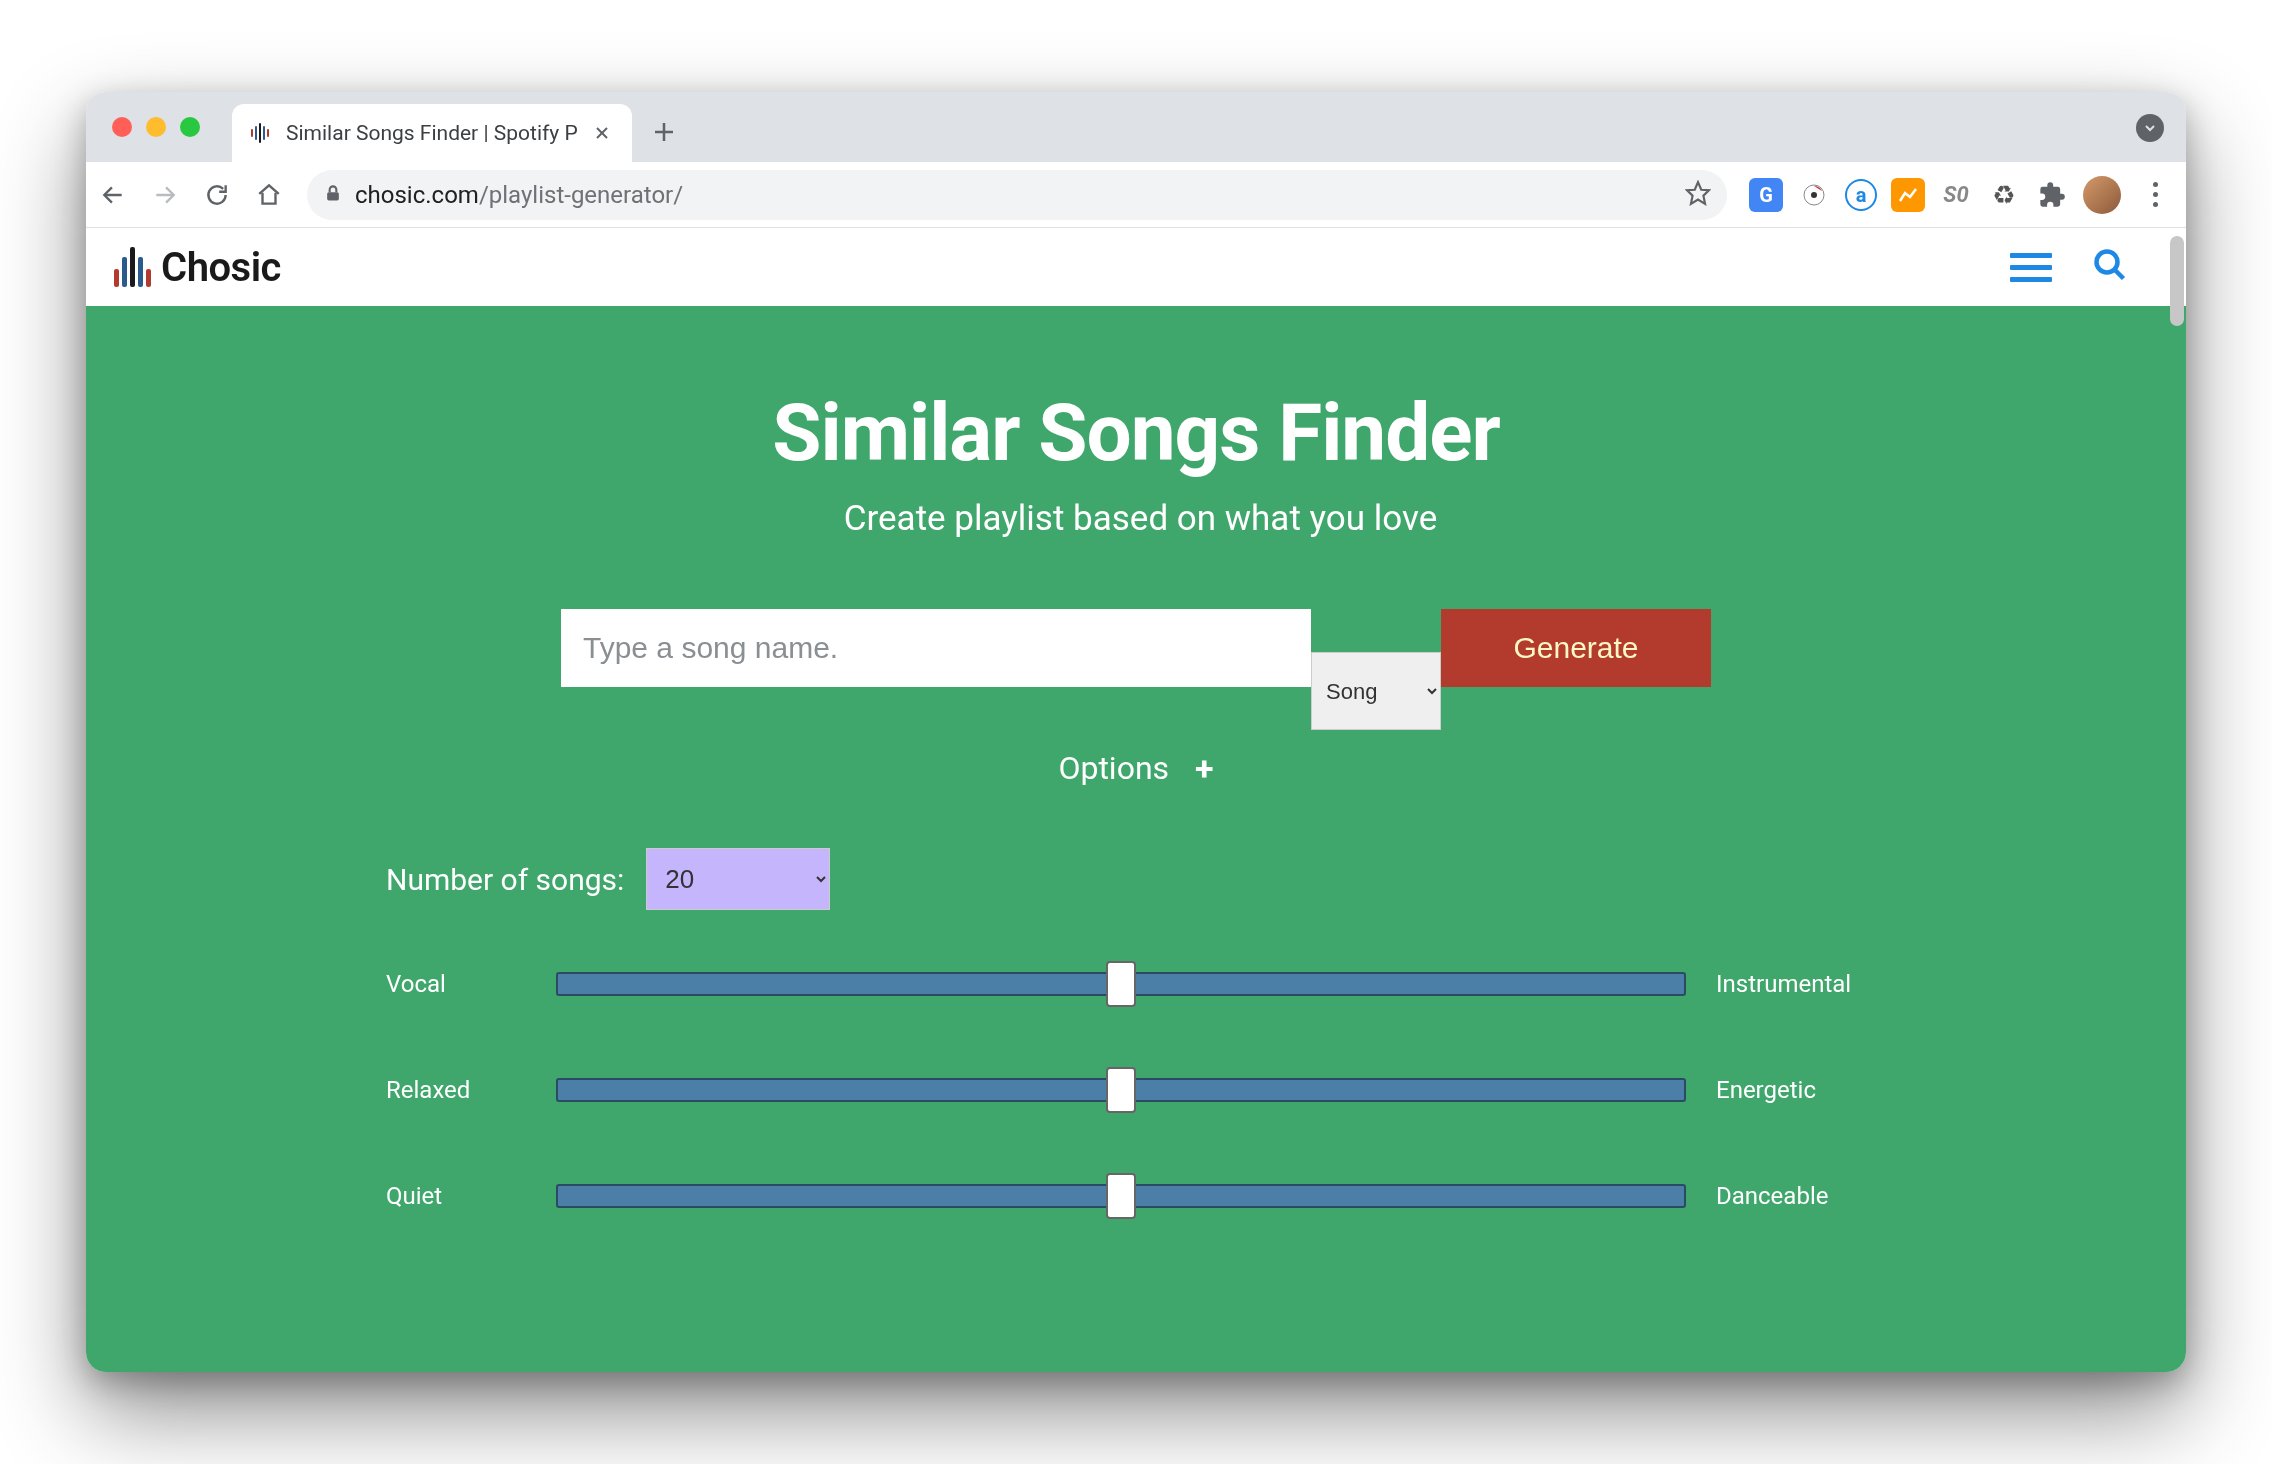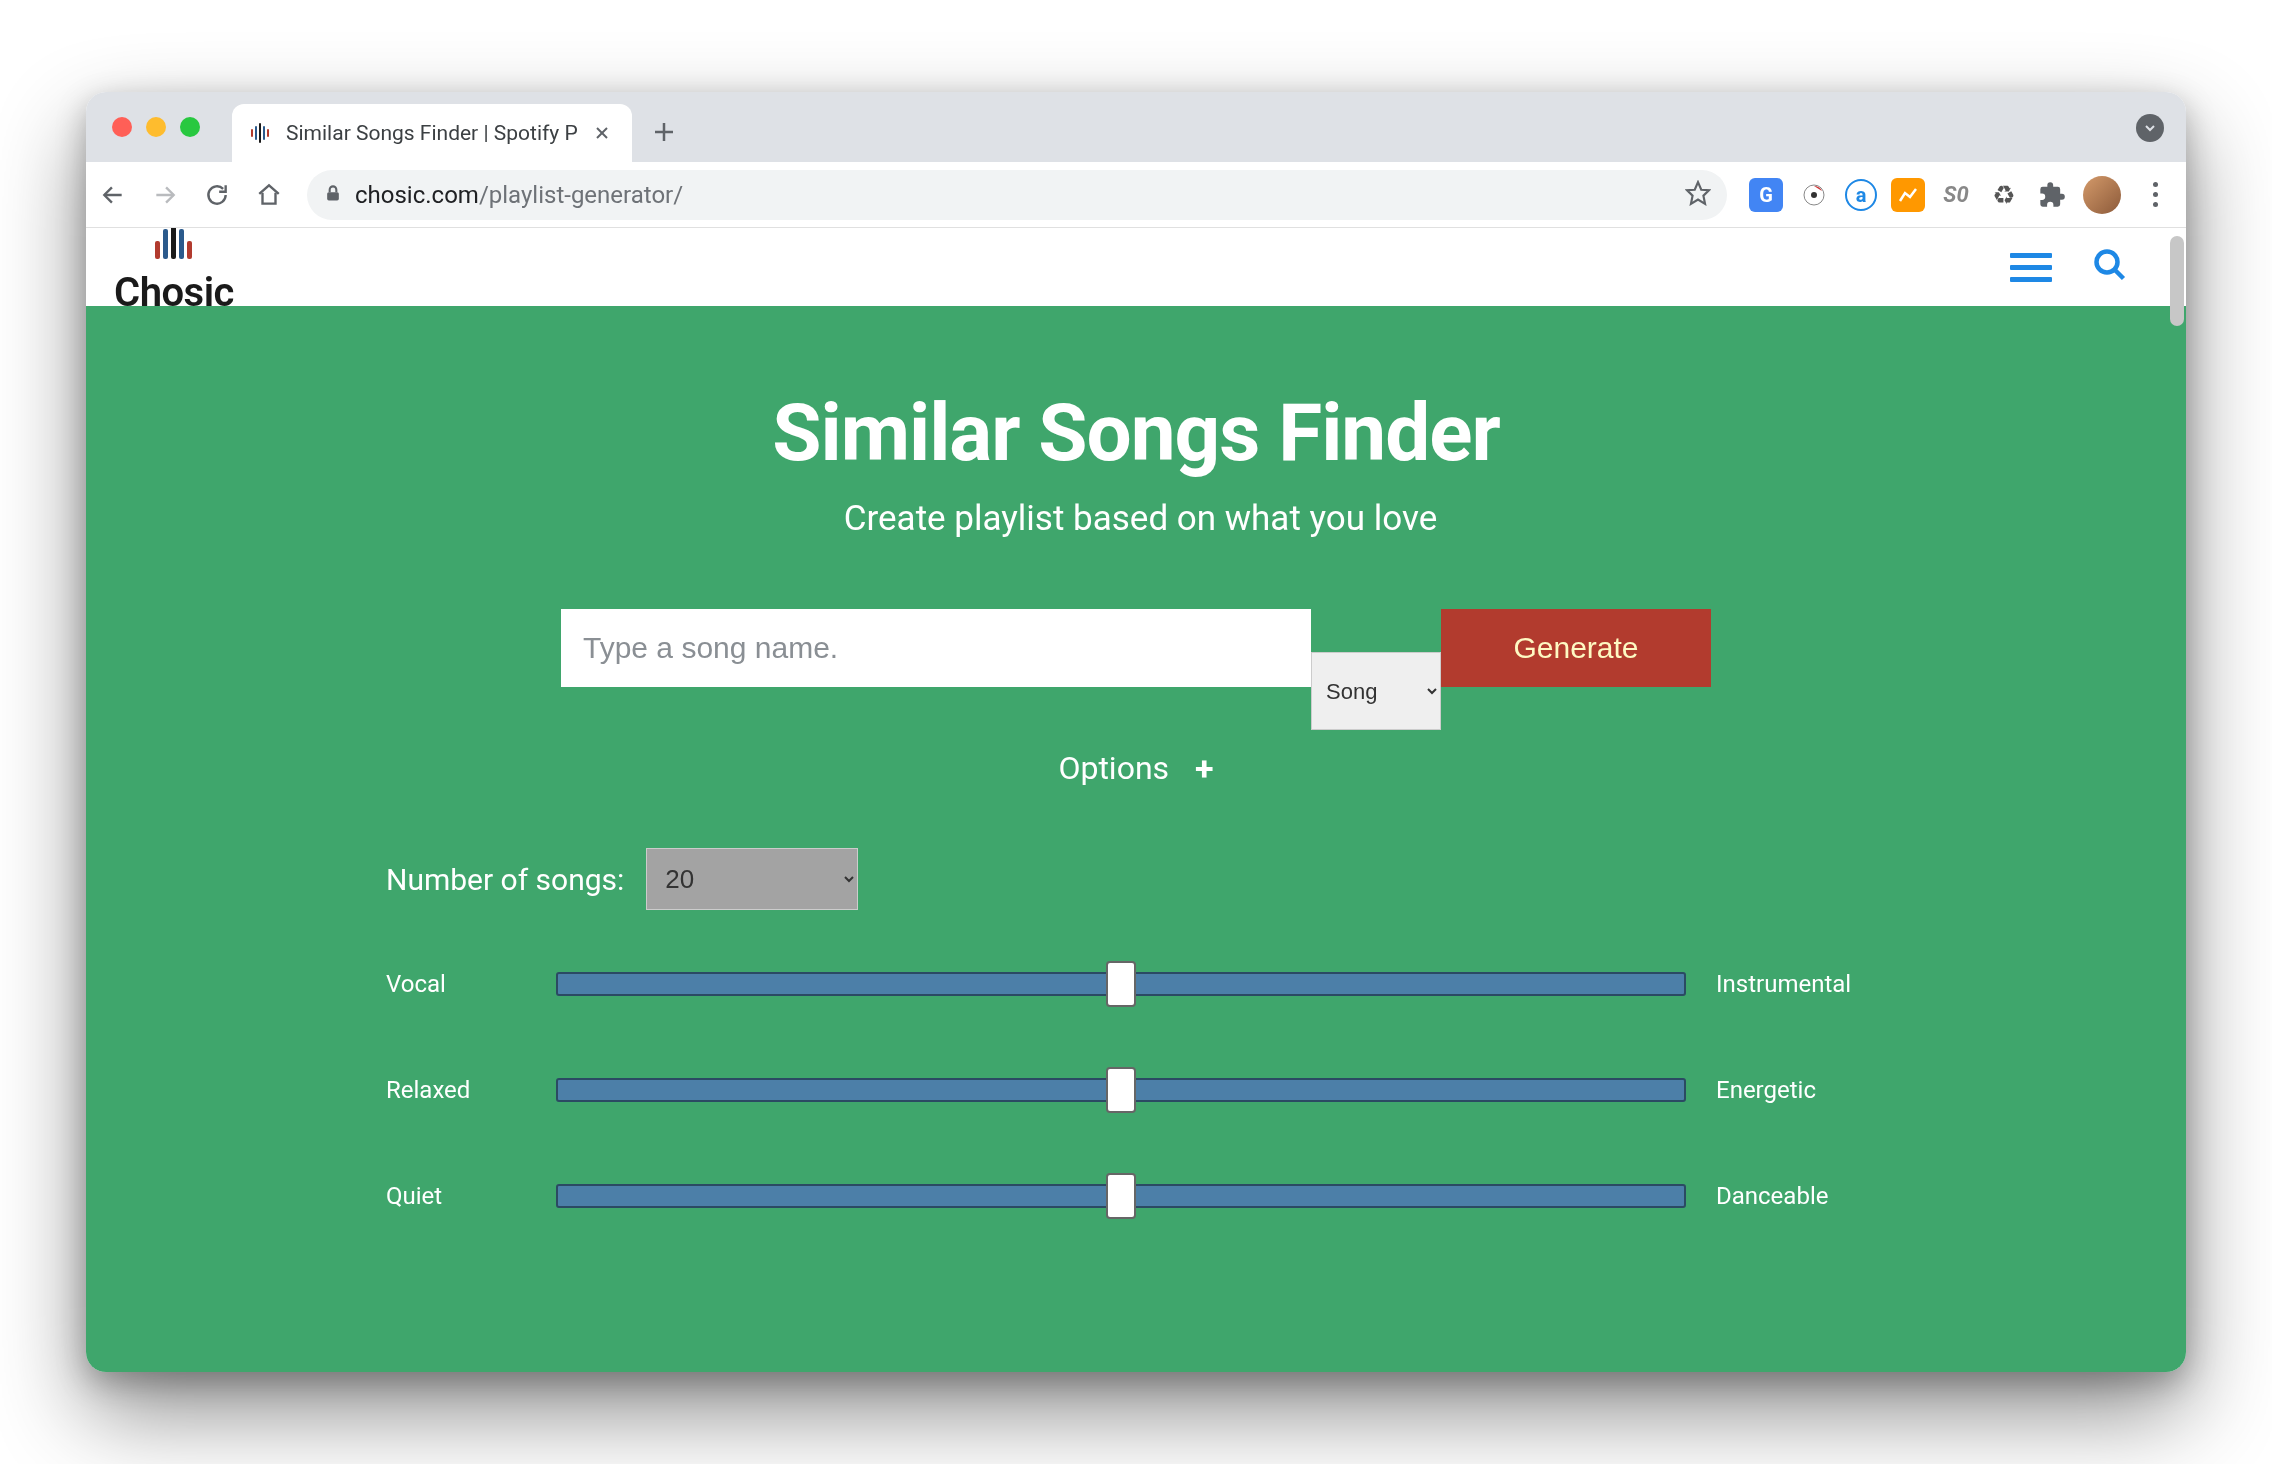--- a/index.html
+++ b/index.html
@@ -87,21 +87,21 @@
     .kebab{width:40px;display:flex;flex-direction:column;align-items:center;justify-content:center;gap:5px;}
     .kebab span{width:5px;height:5px;background:#5f6368;border-radius:50%;}
     
     .page {
       flex:1; overflow:hidden; display:flex; flex-direction:column; position:relative;
     }
     .page-scroll{position:absolute;right:2px;top:8px;width:14px;height:90px;background:#c7c7c7;border-radius:7px;}
     .site-header{
       background:#fff; height:78px; display:flex; align-items:center; padding:0 28px; justify-content:space-between;
     }
-    .logo{display:flex;align-items:center;gap:10px;flex-direction:column;}
+    .logo{display:flex;align-items:center;gap:10px;}
     .logo-mark{display:flex;align-items:flex-end;gap:3px;height:40px;}
     .logo-mark span{width:5px;border-radius:2px;}
     .logo-text{font-size:40px;font-weight:600;color:#1a1a1a;letter-spacing:-0.5px;}
     .site-actions{display:flex;align-items:center;gap:40px;padding-right:30px;}
     .hamburger{display:flex;flex-direction:column;gap:7px;cursor:pointer;}
     .hamburger span{width:42px;height:5px;background:#1e88e5;border-radius:1px;}
     .search-ic{color:#1e88e5;}
     .search-ic svg{width:36px;height:36px;fill:none;stroke:currentColor;stroke-width:3;}
     .hero{
       background:#3fa66c; flex:1; color:#fff; text-align:center; padding-top:80px;
@@ -116,21 +116,21 @@
     .type-select{
       width:130px;height:78px;border:1px solid #ccc;background:#efefef;font-size:22px;color:#333;padding:0 10px;margin-top:43px;
     }
     .generate-btn{
       width:270px;height:78px;background:#b23b2e;color:#fef9c3;border:none;font-size:30px;cursor:pointer;
     }
     .options-toggle{margin-top:18px;font-size:32px;display:inline-flex;align-items:center;gap:26px;cursor:pointer;}
     .options-toggle .plus{font-weight:700;font-size:34px;}
     .options-panel{margin:60px auto 0;max-width:1540px;text-align:left;padding:0 20px;}
     .numsongs-row{display:flex;align-items:center;gap:22px;font-size:30px;}
-    .numsongs-select{width:212px;height:62px;background:#a3a3a3;border:1px solid #ccc;font-size:26px;padding:8px 14px;color:#333;}
+    .numsongs-select{width:184px;height:62px;background:#c4b5fd;border:1px solid #ccc;font-size:26px;padding:8px 14px;color:#333;}
     .sliders{margin-top:56px;}
     .slider-row{display:flex;align-items:center;margin-bottom:70px;}
     .slider-label{width:170px;font-size:24px;}
     .slider-label.right{width:200px;text-align:left;padding-left:30px;}
     .slider-wrap{flex:1;position:relative;height:36px;display:flex;align-items:center;}
     .slider-track{
       width:100%;height:24px;background:#4c7fa8;border:2px solid #2b4a63;border-radius:3px;
     }
     .slider-thumb{
       position:absolute;left:50%;transform:translateX(-50%);width:30px;height:46px;background:#fff;border:2px solid #666;border-radius:4px;

